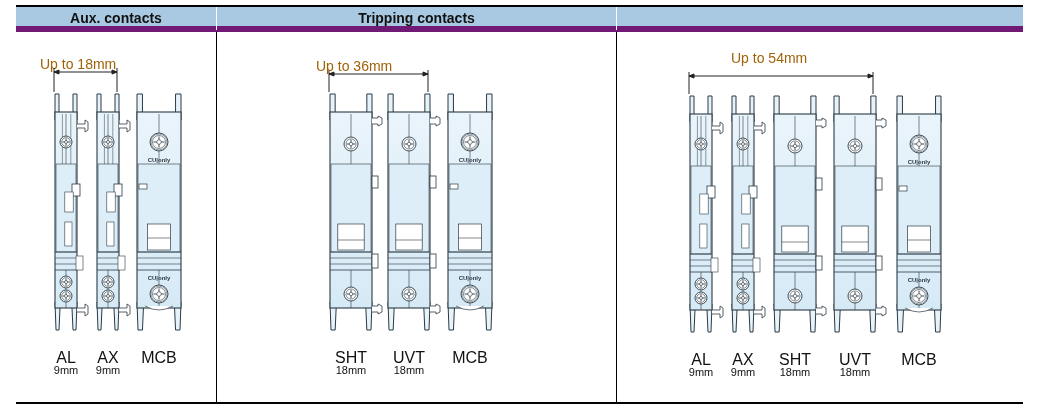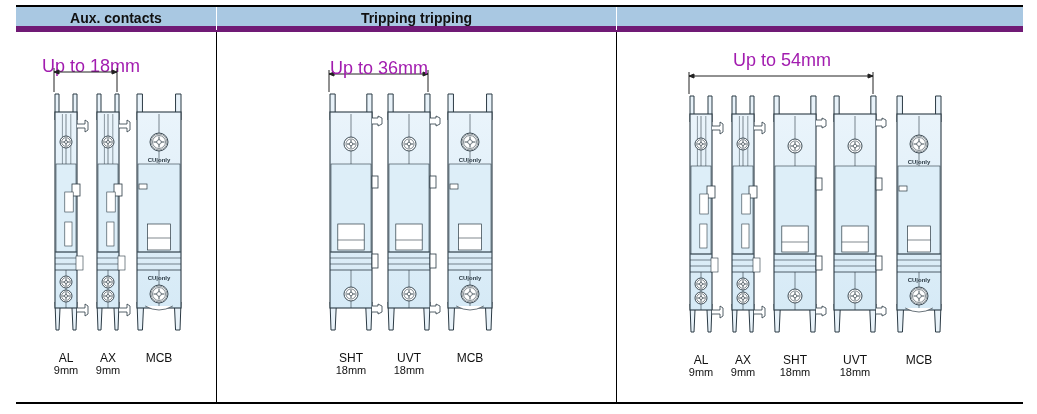--- a/index.html
+++ b/index.html
@@ -6,35 +6,35 @@
   body { width: 1037px; height: 414px; position: relative; overflow: hidden;
          font-family: "Liberation Sans", sans-serif; }
   .table { position: absolute; left: 16px; top: 5px; width: 1007px; height: 399px; }
   .header { position: absolute; left: 0; top: 0; width: 1007px; height: 27px;
             background: #A9C8E2; border-top: 2px solid #000; border-bottom: 6px solid #701a75; box-sizing: border-box; }
   .hcell { position: absolute; top: 0; height: 23px; line-height: 23px; text-align: center;
            font-weight: bold; font-size: 14px; color: #111; }
   .hsep { position: absolute; top: 0; width: 1px; height: 23px; background: #ffffff; }
   .vline { position: absolute; top: 27px; width: 1px; height: 371px; background: #000; }
   .bottom { position: absolute; left: 0; top: 397px; width: 1007px; height: 2px; background: #000; }
-  .dim { position: absolute; font-size: 18px; color: #a21caf; text-align: right; }
+  .dim { position: absolute; font-size: 14px; color: #a16207; text-align: left; }
   .dimsvg { position: absolute; overflow: visible; }
   .lbl { position: absolute; text-align: center; color: #111; }
-  .lbl .n { font-size: 12px; display: block; line-height: 14px; }
+  .lbl .n { font-size: 16px; display: block; line-height: 14px; }
   .lbl .w { font-size: 11px; display: block; line-height: 10px; }
   svg.mod { position: absolute; overflow: visible; }
 </style>
 </head>
 <body>
 
 <div class="table">
   <div class="header">
     <div class="hcell" style="left:0;width:200px">Aux. contacts</div>
     <div class="hsep" style="left:200px"></div>
-    <div class="hcell" style="left:201px;width:399px">Tripping tripping</div>
+    <div class="hcell" style="left:201px;width:399px">Tripping contacts</div>
     <div class="hsep" style="left:600px"></div>
   </div>
   <div class="vline" style="left:200px"></div>
   <div class="vline" style="left:600px"></div>
   <div class="bottom"></div>
 </div>
 
 <div class="dim" style="left:40px;top:56px;width:100px">Up to 18mm</div>
 <svg class="dimsvg" style="left:0;top:0" width="1037" height="414">
   <g stroke="#222" stroke-width="1" fill="#222">
@@ -51,21 +51,21 @@
     <line x1="428" y1="70" x2="428" y2="92"></line>
 
     <line x1="689" y1="76" x2="873" y2="76"></line>
     <polygon points="689,76 694,74 694,78"></polygon>
     <polygon points="873,76 868,74 868,78"></polygon>
     <line x1="689" y1="72" x2="689" y2="94"></line>
     <line x1="873" y1="72" x2="873" y2="94"></line>
   </g>
 </svg>
 
-<div class="dim" style="left:328px;top:58px;width:100px">Up to 36mm</div>
+<div class="dim" style="left:316px;top:58px;width:100px">Up to 36mm</div>
 <div class="dim" style="left:731px;top:50px;width:100px">Up to 54mm</div>
 
 <div id="modules">
     <svg class="mod" width="36" height="240" style="left: 54px; top: 92px;">
       <defs>
         <linearGradient id="g54" x1="0" y1="0" x2="0" y2="1">
     <stop offset="0" stop-color="#EAF4FB"></stop>
           <stop offset="1" stop-color="#D6EAF6"></stop>
         </linearGradient>
       </defs>

